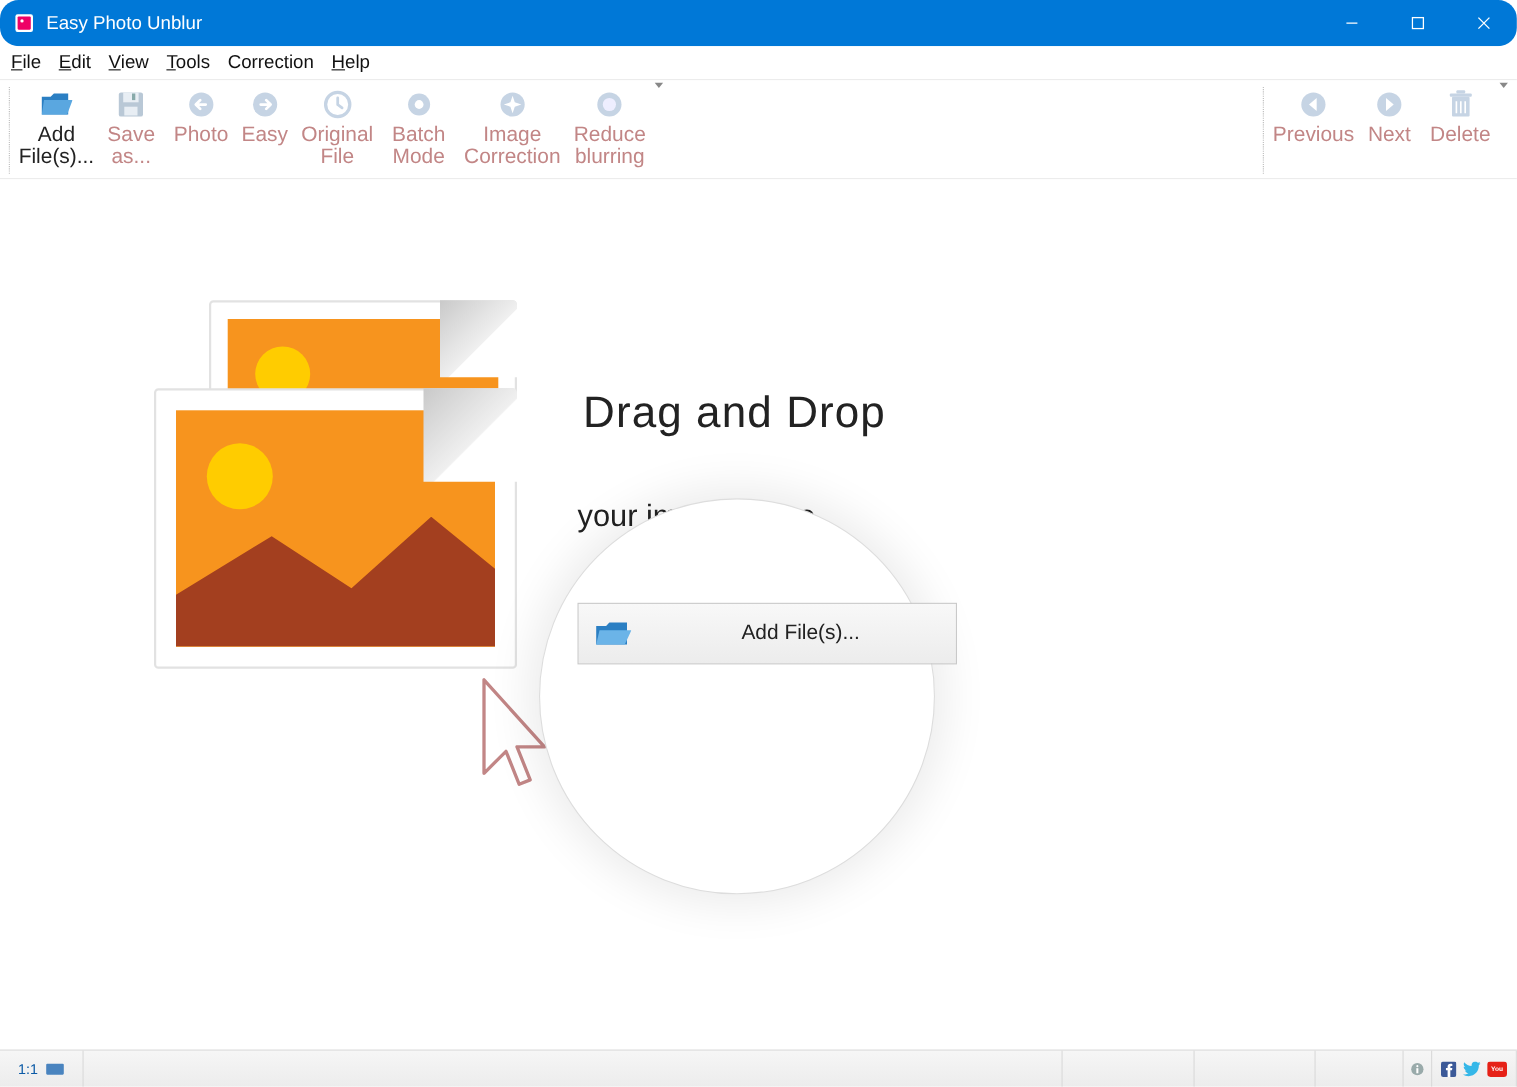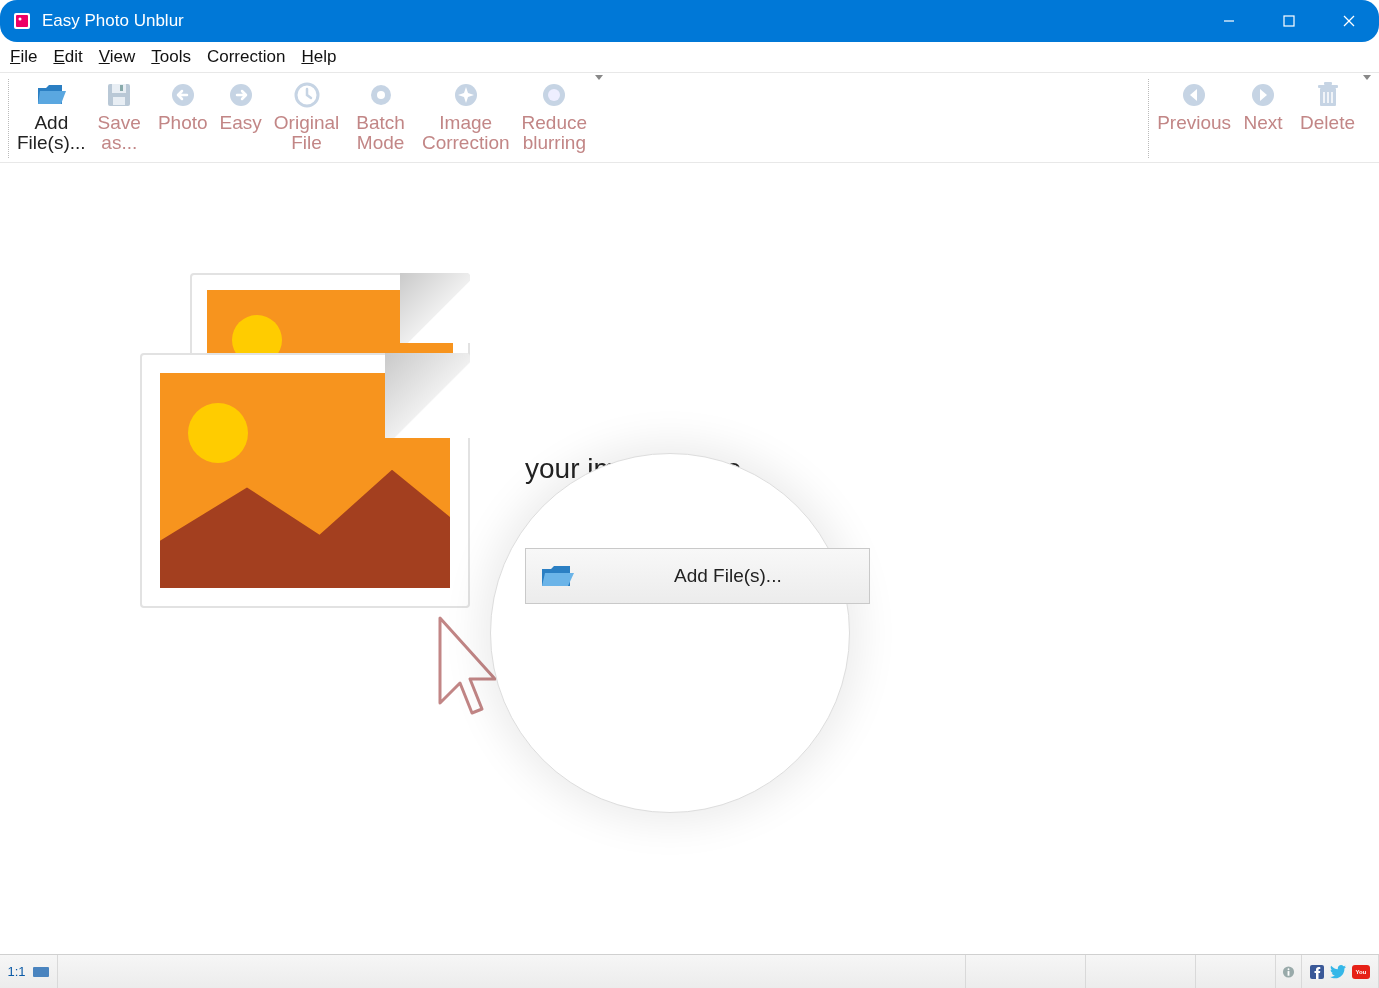--- a/index.html
+++ b/index.html
@@ -51,21 +51,21 @@
 .headline1 { position: absolute; left: 400px; top: 80px; font-size: 40px; color: #222; font-weight: 300; letter-spacing: 1px; }
 .headline2 { position: absolute; left: 395px; top: 180px; font-size: 28px; color: #222; font-weight: 300; }
 
 .addfiles-btn { position: absolute; left: 395px; top: 275px; width: 345px; height: 56px; background: linear-gradient(#f8f8f8,#ececec); border: 1px solid #c9c9c9; display: flex; align-items: center; padding: 0 14px; gap: 100px; }
 .addfiles-btn .folder-ic { width: 34px; height: 26px; }
 .addfiles-btn .lbl { font-size: 19px; color: #222; }
 
 
 .statusbar { height: 34px; background: linear-gradient(#f6f6f6,#ececec); border-top: 1px solid #d0d0d0; display: flex; align-items: center; }
 .sb-cell { height: 100%; border-right: 1px solid #d9d9d9; display: flex; align-items: center; justify-content: center; padding: 0 6px; }
-.sb-zoom { width: 58px; font-size: 13px; color: #0b5aa6; gap: 6px; }
+.sb-zoom { width: 76px; font-size: 13px; color: #0b5aa6; gap: 6px; }
 .sb-flex { flex: 1; }
 .sb-mid1 { width: 120px; }
 .sb-mid2 { width: 110px; }
 .sb-mid3 { width: 80px; }
 .sb-info { width: 26px; }
 .sb-social { gap: 6px; padding: 0 8px; }
 </style>
 </head>
 <body>
 
@@ -257,20 +257,21 @@
           <div class="sun"></div>
           <div class="mtn"></div>
         </div>
       <div class="ear"></div>
     </div>
 
     <svg class="cursor-icon" width="80" height="120" viewBox="0 0 80 120">
       <path d="M10 5 L10 90 L30 70 L42 100 L52 96 L40 66 L65 66 Z" fill="#fff" stroke="#c28686" stroke-width="3" stroke-linejoin="round"></path>
     </svg>
 
+    <div class="headline1">Drag and Drop</div>
     <div class="headline2">your images here</div>
 
     <div class="magnifier"></div>
 
     <div class="addfiles-btn">
       <svg class="folder-ic" viewBox="0 0 34 26">
           <path d="M2 6 L11 6 L14 3 L30 3 L30 23 L2 23 Z" fill="#2b7fc3"></path>
           <path d="M5 10 L34 10 L28 23 L2 23 Z" fill="#6bb4e8"></path>
         </svg>
       <span class="lbl">Add File(s)...</span>

